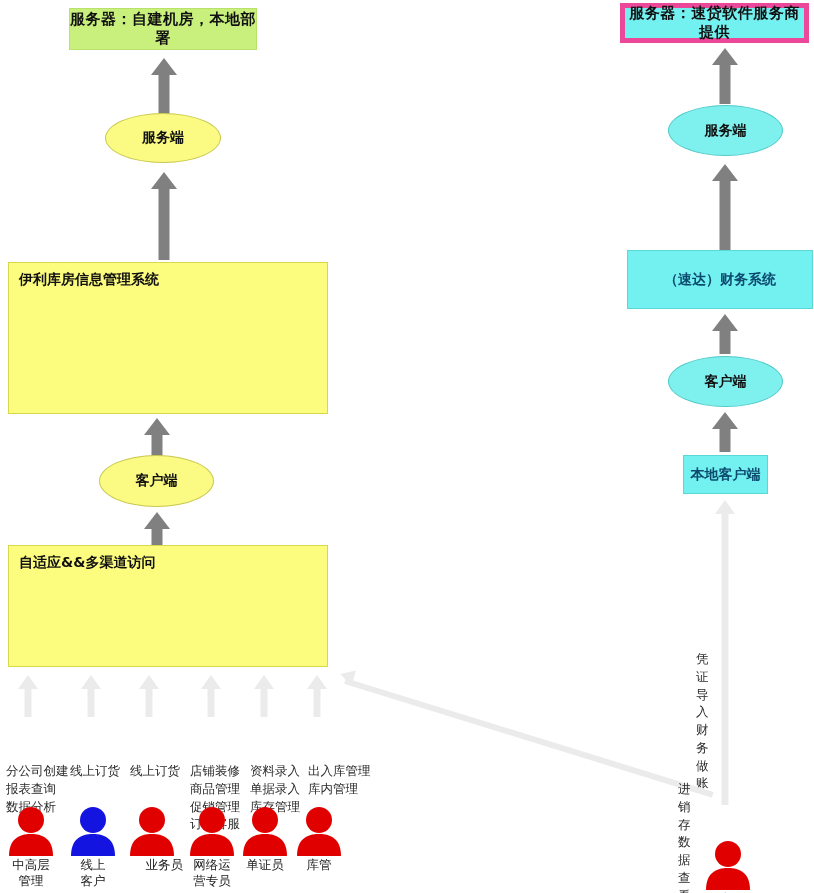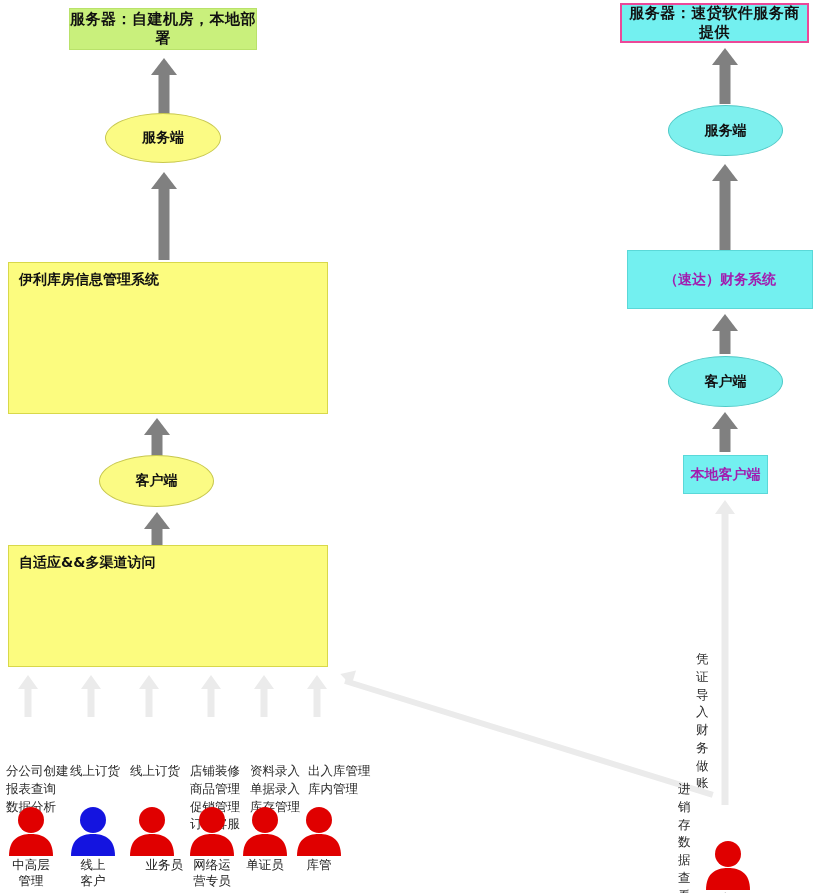--- a/index.html
+++ b/index.html
@@ -13,21 +13,21 @@
 
   .node { position: absolute; }
 
   
   .server-box {
     display: flex; align-items: center; justify-content: center;
     font-weight: bold; font-size: 15px; color: #111;
     text-align: center; letter-spacing: .5px;
   }
   .server-green { background: #c9f07c; border: 1px solid #b9e26a; }
-  .server-cyan  { background: #73f0f0; border: 2px solid #ec4899; }
+  .server-cyan  { background: #73f0f0; border: 5px solid #ec4899; }
 
   
   .ellipse {
     display: flex; align-items: center; justify-content: center;
     border-radius: 50%;
     font-weight: bold; font-size: 14px; color: #111;
   }
   .ellipse-yellow { background: #fbfb84; border: 1px solid #c8c850; }
   .ellipse-cyan   { background: #7ef0ee; border: 1px solid #4fc9c7; }
 
@@ -46,21 +46,21 @@
     background: #c9f07c; border: 1px solid #9fce55;
     display: flex; align-items: center; justify-content: center;
     text-align: center; font-weight: bold; font-size: 13.5px;
     color: #111; line-height: 1.18; padding: 2px;
   }
 
   
   .cyan-box {
     background: #73f0f0; border: 1px solid #5ad8d8;
     display: flex; align-items: center; justify-content: center;
-    font-weight: bold; font-size: 14px; color: #a21caf; 
+    font-weight: bold; font-size: 14px; color: #0c4a6e; 
   }
 
   
   .arrow-dark { position: absolute; }
   .arrow-dark .shaft {
     position: absolute; left: 50%; transform: translateX(-50%);
     width: 11px; bottom: 0; background: #808080;
   }
   .arrow-dark .head {
     position: absolute; left: 50%; transform: translateX(-50%);

